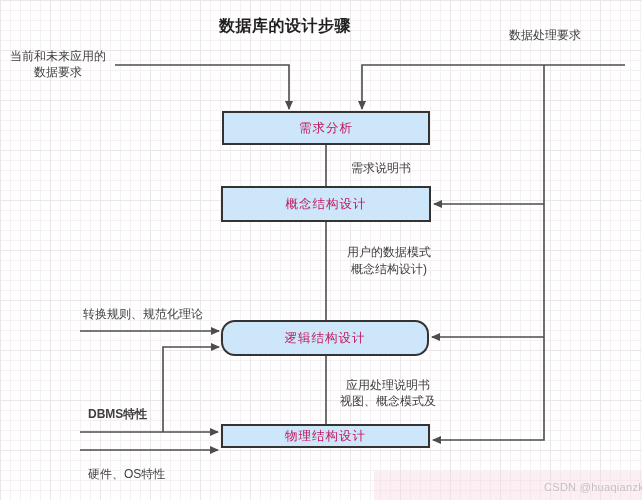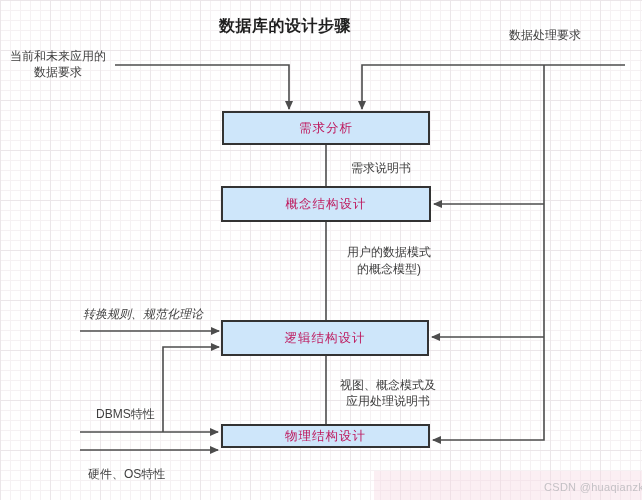--- a/index.html
+++ b/index.html
@@ -90,48 +90,48 @@
   </svg>
 
   <div class="title">数据库的设计步骤</div>
 
   <div class="node" style="left:222px;top:111px;width:208px;height:34px;">
     <span>需求分析</span>
   </div>
   <div class="node" style="left:221px;top:186px;width:210px;height:36px;">
     <span>概念结构设计</span>
   </div>
-  <div class="node" style="left:221px;top:320px;width:208px;height:36px;">
+  <div class="node" style="left:221px;top:320px;width:208px;height:36px;border-radius:14px;">
     <span>逻辑结构设计</span>
   </div>
   <div class="node" style="left:221px;top:424px;width:209px;height:24px;">
     <span>物理结构设计</span>
   </div>
 
   <div class="ann center" style="left:6px;top:48px;width:104px;text-align:center;">
     <div>当前和未来应用的</div>
     <div>数据要求</div>
   </div>
 
   <div class="ann" style="left:509px;top:27px;">数据处理要求</div>
 
   <div class="ann" style="left:351px;top:160px;">需求说明书</div>
 
   <div class="ann center" style="left:334px;top:244px;width:110px;line-height:17px;">
     <div>用户的数据模式</div>
-    <div>的概念模型)</div>
+    <div>概念结构设计)</div>
   </div>
 
-  <div class="ann" style="left:83px;top:306px;font-style:italic;">转换规则、规范化理论</div>
+  <div class="ann" style="left:83px;top:306px;">转换规则、规范化理论</div>
 
   <div class="ann center" style="left:334px;top:377px;width:108px;line-height:16px;">
+    <div>应用处理说明书</div>
     <div>视图、概念模式及</div>
-    <div>应用处理说明书</div>
   </div>
 
-  <div class="ann" style="left:96px;top:406px;">DBMS特性</div>
+  <div class="ann" style="left:88px;top:406px;font-weight:bold;">DBMS特性</div>
 
   <div class="ann" style="left:88px;top:466px;">硬件、OS特性</div>
 
   <div class="pinkband"></div>
   <div class="watermark">CSDN @huaqianzkh</div>
 
 </div>
 
 </body></html>

